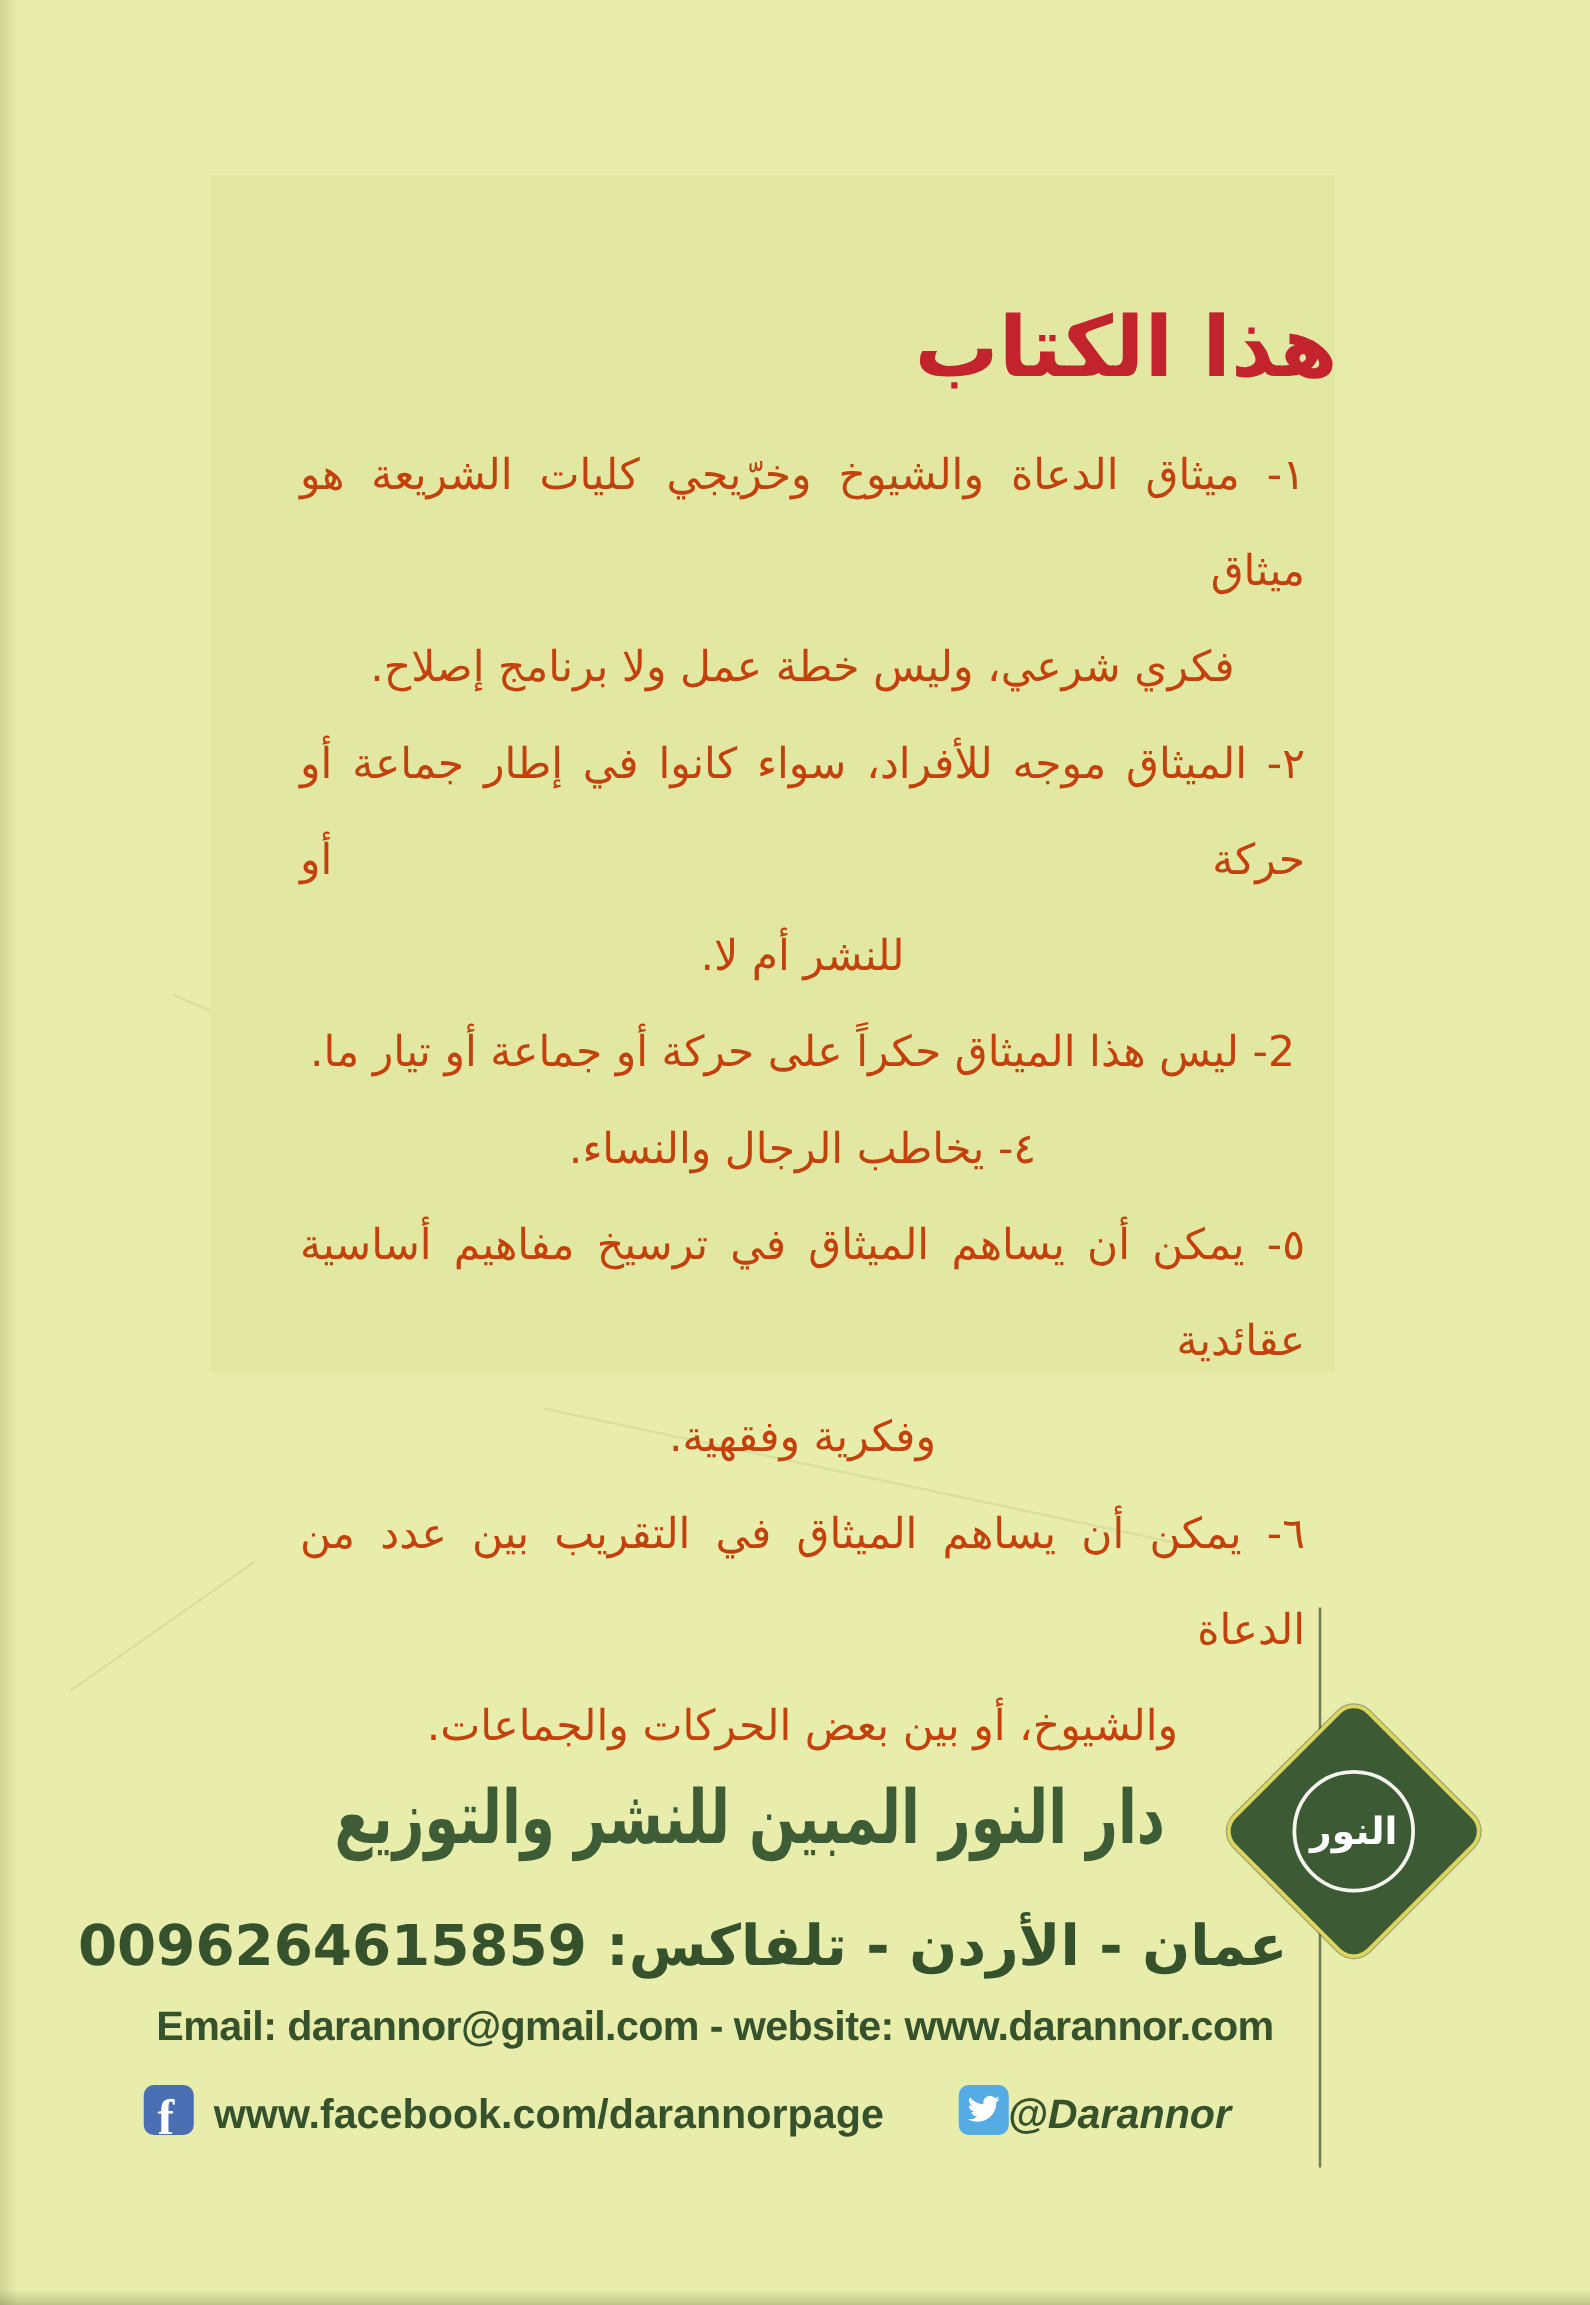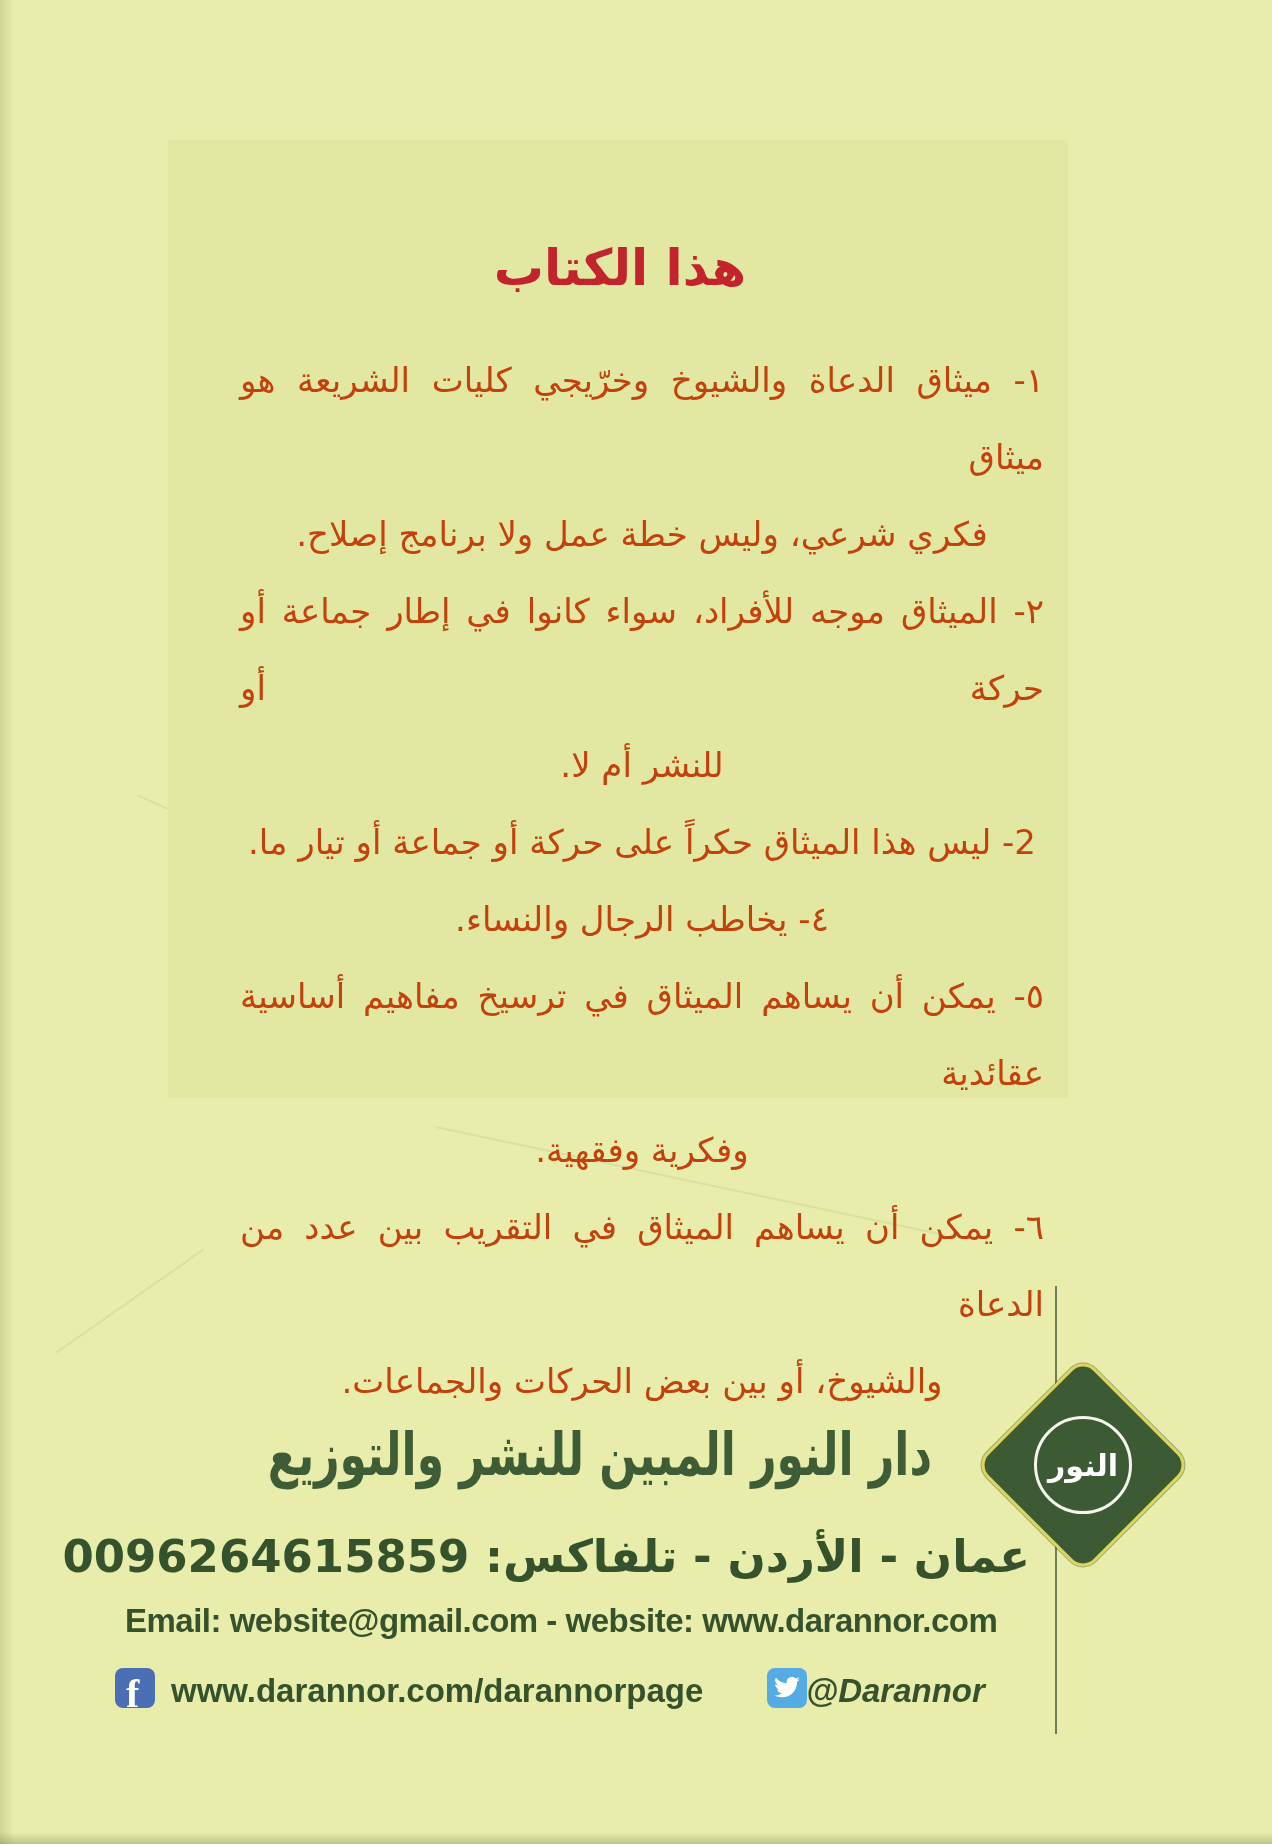--- a/index.html
+++ b/index.html
@@ -17,22 +17,22 @@
   .crease.c1{left:120px;top:880px;width:420px;height:2px;transform:rotate(24deg);}
   .crease.c2{left:430px;top:1180px;width:520px;height:2px;transform:rotate(12deg);}
   .crease.c3{left:40px;top:1300px;width:180px;height:2px;transform:rotate(-35deg);}
 
   .panel{
     position:absolute;left:168px;top:140px;width:900px;height:958px;
     background:#e2e8a2;
   }
   .title{
     position:absolute;left:170px;top:238px;width:900px;
-    text-align:center;direction:rtl;
-    color:#c2232c;font-size:50px;font-weight:bold;line-height:1.2;
+    text-align:right;direction:rtl;
+    color:#c2232c;font-size:67px;font-weight:bold;line-height:1.2;
   }
   .body-text{
     position:absolute;left:240px;top:342px;width:804px;
     direction:rtl;color:#c2410c;font-size:34px;line-height:77px;
   }
   .line{text-align:center;white-space:nowrap;}
   .line.justify{text-align:justify;text-align-last:justify;white-space:normal;}
 
   .divider-v{
     position:absolute;left:1055px;top:1286px;width:2px;height:448px;
@@ -129,26 +129,26 @@
 <div class="logo">
   <div class="logo-inner">
     <div class="logo-ring">
       <span class="logo-word">النور</span>
     </div>
   </div>
 </div>
 
 <div class="phone-line contact">عمان - الأردن - تلفاكس: 0096264615859</div>
 
-<div class="email-line contact">Email: website@gmail.com  -  website: www.darannor.com</div>
+<div class="email-line contact">Email: darannor@gmail.com  -  website: www.darannor.com</div>
 
 <div class="social-line contact">
   <div class="fb-badge">
     <span>f</span>
   </div>
-  <div class="fb-url">www.darannor.com/darannorpage</div>
+  <div class="fb-url">www.facebook.com/darannorpage</div>
   <div class="tw-badge">
     <svg width="28" height="24" viewBox="0 0 24 20">
       <path fill="#ffffff" d="M23 2.4c-.8.4-1.7.6-2.6.8A4.6 4.6 0 0 0 22.4.7c-.9.5-1.9.9-2.9 1.1A4.5 4.5 0 0 0 11.7 5c0 .4 0 .7.1 1A12.8 12.8 0 0 1 2.5 1.2a4.5 4.5 0 0 0 1.4 6A4.4 4.4 0 0 1 1.8 6.7v.1c0 2.2 1.6 4 3.6 4.4-.6.2-1.3.2-2 .1a4.5 4.5 0 0 0 4.2 3.1A9.1 9.1 0 0 1 .9 16.3 12.8 12.8 0 0 0 7.8 18c8.3 0 12.8-6.9 12.8-12.8v-.6c.9-.6 1.7-1.4 2.4-2.2z"></path>
     </svg>
   </div>
   <div class="tw-handle">@Darannor</div>
 </div>
 
 </body></html>

